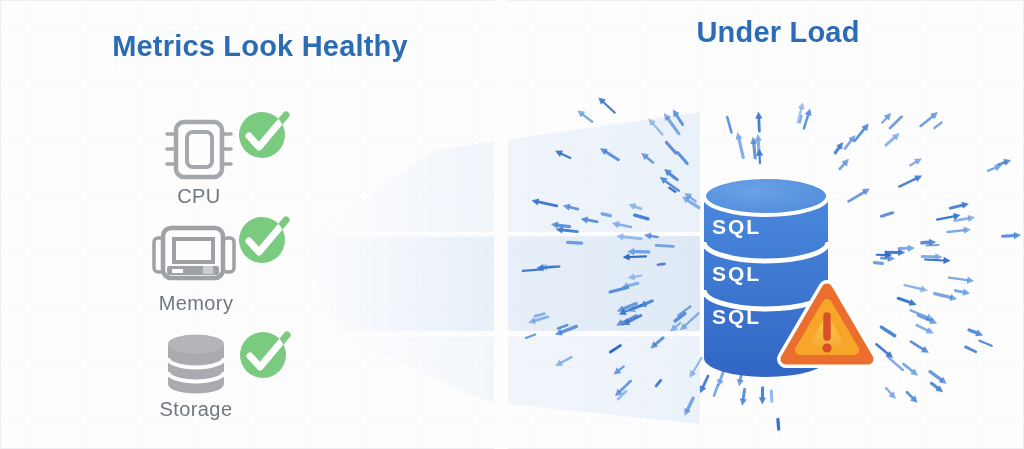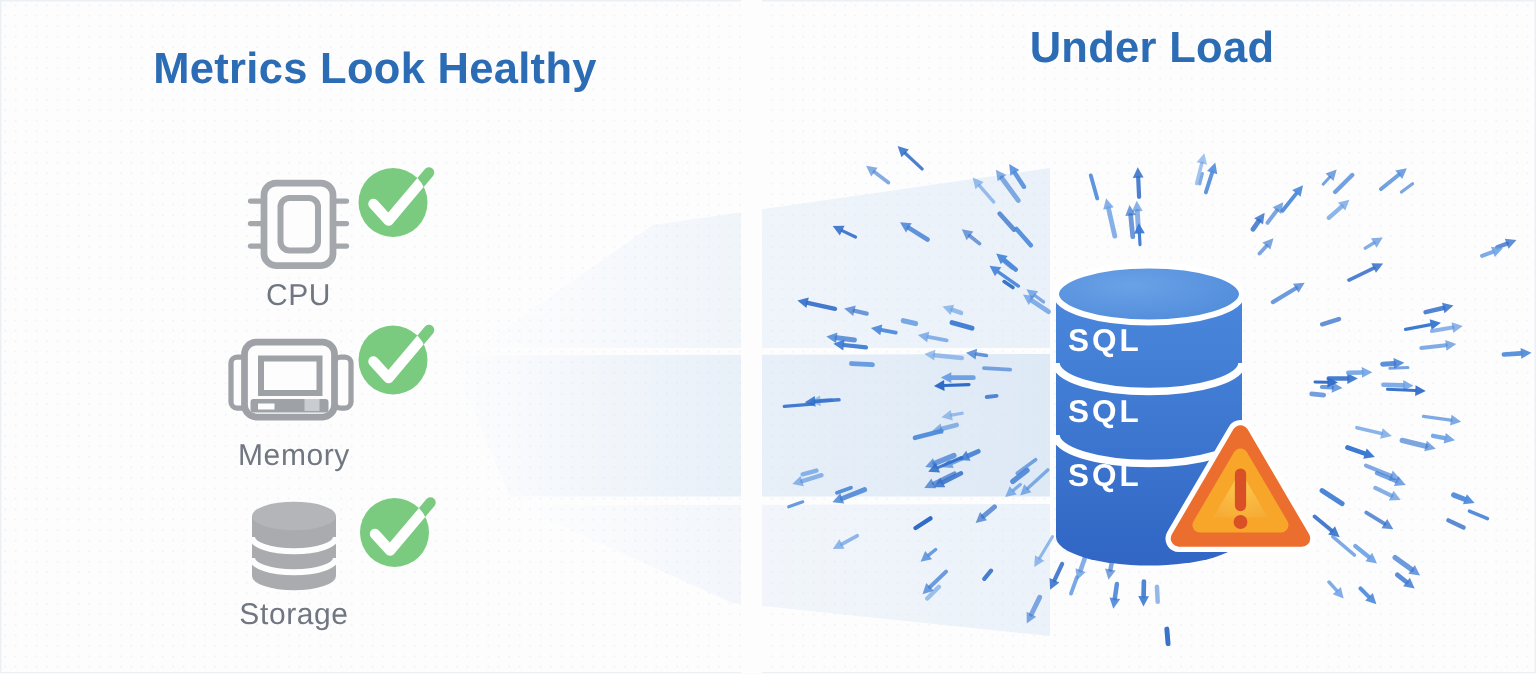--- a/index.html
+++ b/index.html
@@ -16,20 +16,21 @@
     box-shadow:inset 0 0 0 1px #edf0f3;
   }
   .panel-title{
     position:absolute;
     color:#2b6cb5;
     font-weight:700;
     font-size:29px;
     line-height:37px;
     text-align:center;
     letter-spacing:0.2px;
+    padding-left:10px;
   }
   .title-left{left:0;top:28px;width:500px;}
   .title-right{left:512px;top:14px;width:512px;}
   svg.scene{position:absolute;left:0;top:0;}
   .metric-label{
     font-size:20px;
     fill:#717780;
     letter-spacing:0.4px;
   }
   .sql-label{

